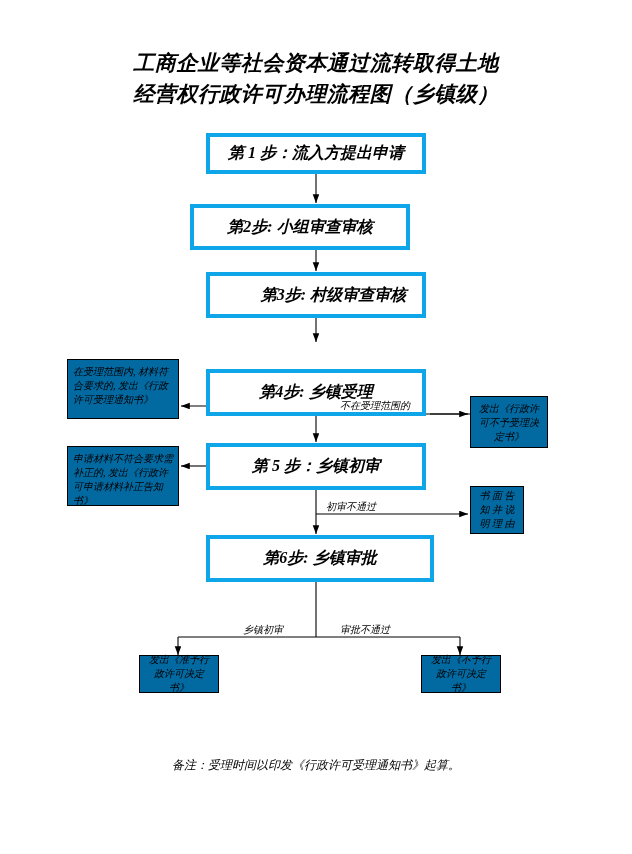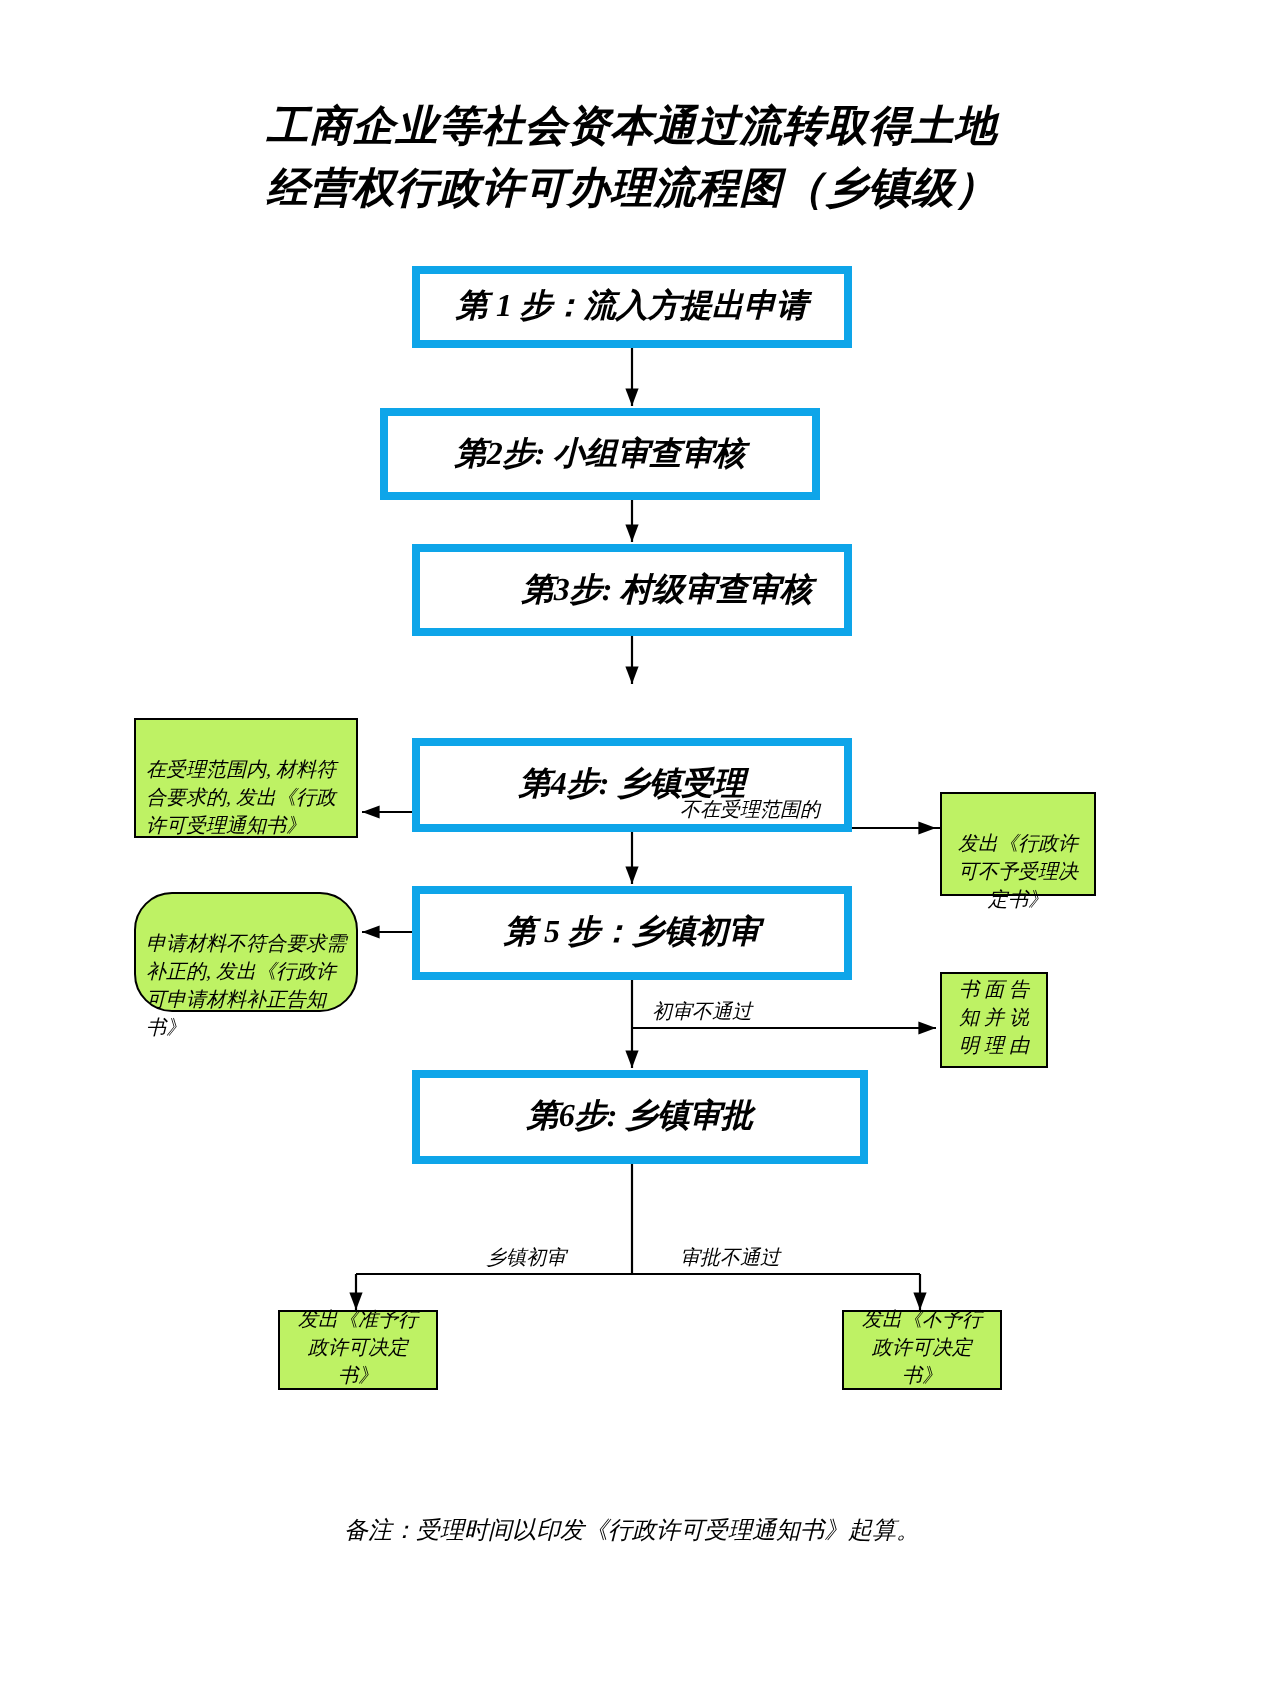--- a/index.html
+++ b/index.html
@@ -44,26 +44,26 @@
     align-items: center;
     justify-content: center;
     font-family: "Liberation Serif", serif;
     font-weight: bold;
     font-size: 16px;
     box-sizing: border-box;
   }
   .note-box {
     position: absolute;
     border: 1px solid #000;
-    background: #bef264;
+    background: #0369a1;
     box-sizing: border-box;
     font-family: "Liberation Serif", serif;
     font-size: 10px;
     line-height: 14px;
-    padding: 19px 5px;
+    padding: 5px 5px;
     text-align: left;
   }
   .note-box.center {
     text-align: center;
   }
   .note-box.vert {
     display: flex;
     align-items: center;
     justify-content: center;
     text-align: center;
@@ -164,21 +164,21 @@
   </div>
 
   <div class="note-box" style="left:67px; top:359px; width:112px; height:60px;">
     <span>在受理范围内, 材料符合要求的, 发出《行政许可受理通知书》</span>
   </div>
 
   <div class="note-box center" style="left:470px; top:396px; width:78px; height:52px;">
     <span>发出《行政许可不予受理决定书》</span>
   </div>
 
-  <div class="note-box" style="left:67px; top:446px; width:112px; height:60px;border-radius:19px;">
+  <div class="note-box" style="left:67px; top:446px; width:112px; height:60px;">
     <span>申请材料不符合要求需补正的, 发出《行政许可申请材料补正告知书》</span>
   </div>
 
   <div class="note-box vert" style="left:470px; top:486px; width:54px; height:48px;">
     <span>书 面 告 知 并 说 明 理 由</span>
   </div>
 
   <div class="note-box vert" style="left:139px; top:655px; width:80px; height:38px;">
     <span>发出《准予行政许可决定书》</span>
   </div>

